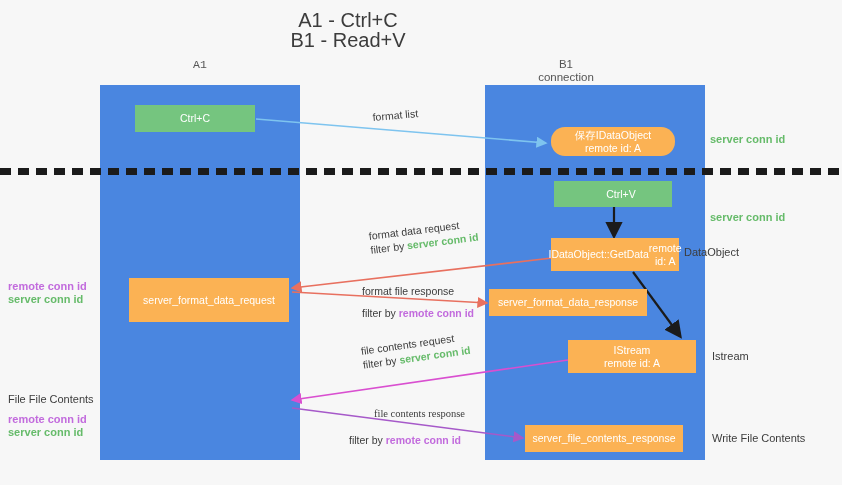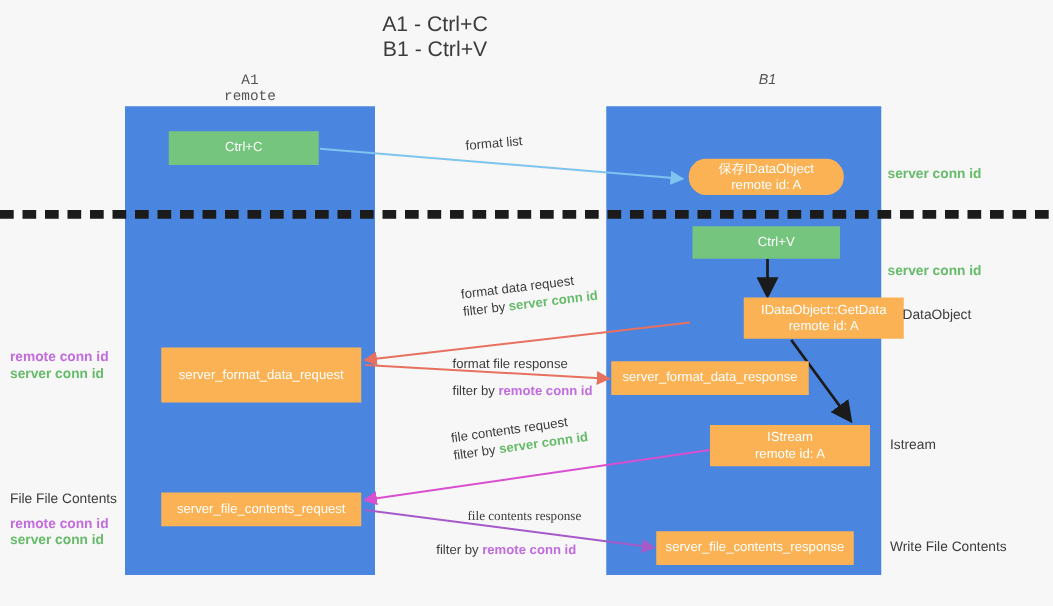--- a/index.html
+++ b/index.html
@@ -8,21 +8,21 @@
     background:#f7f7f7;
     font-family:"Liberation Sans","DejaVu Sans",sans-serif;
     color:#3c3c3c;
   }
   .stage{position:absolute;inset:0;}
   .abs{position:absolute;}
 
   
   .title{
     left:0;top:10px;width:696px;text-align:center;
-    font-size:17px;line-height:20px;color:#3c3c3c;
+    font-size:20px;line-height:20px;color:#3c3c3c;
   }
 
   
   .lane-head{
     text-align:center;font-size:11.5px;line-height:13px;color:#555;
   }
 
   
   .lane{background:#4a86e0;}
 
@@ -63,29 +63,29 @@
 
   svg.arrows{position:absolute;left:0;top:0;width:842px;height:485px;overflow:visible;}
 </style>
 </head>
 <body>
 
 <div class="stage">
 
   <div class="abs title">
     <div>A1 - Ctrl+C</div>
-    <div>B1 - Ctrl+V</div>
+    <div>B1 - Read+V</div>
   </div>
 
   <div class="abs lane-head" style="left:100px;top:58px;width:200px;font-family:Liberation Mono, monospace;">
     <div>A1</div>
-    <div>remote</div>
-  </div>
-  <div class="abs lane-head" style="left:504px;top:58px;width:220px;font-style:italic;">
+  </div>
+  <div class="abs lane-head" style="left:456px;top:58px;width:220px;">
     <div>B1</div>
+    <div>connection</div>
   </div>
 
   <div class="abs lane" style="left:100px;top:85px;width:200px;height:375px;"></div>
   <div class="abs lane" style="left:485px;top:85px;width:220px;height:375px;"></div>
 
   <svg class="arrows">
     <defs>
       <marker id="ah-blue" markerWidth="7" markerHeight="7" refX="6" refY="3.5" orient="auto">
         <path d="M0,0 L7,3.5 L0,7 z" fill="#7ec4ef"></path>
       </marker>
@@ -121,34 +121,31 @@
   <div class="abs dashed"></div>
 
   <div class="abs box green" style="left:135px;top:105px;width:120px;height:27px;">
     <span>Ctrl+C</span>
   </div>
 
   <div class="abs box orange" style="left:129px;top:278px;width:160px;height:44px;">
     <span>server_format_data_request</span>
   </div>
 
-  <div class="abs box orange" style="left:129px;top:394px;width:160px;height:27px;">
-    <span>server_file_contents_request</span>
-  </div>
 
   <div class="abs box orange" style="left:551px;top:127px;width:124px;height:29px;flex-direction:column;border-radius:14px;">
     <span>保存IDataObject</span>
     <span>remote id: A</span>
   </div>
 
   <div class="abs box green" style="left:554px;top:181px;width:118px;height:26px;padding-left:20px;">
     <span>Ctrl+V</span>
   </div>
 
-  <div class="abs box orange" style="left:551px;top:238px;width:128px;height:33px;flex-direction:column;margin-left:44px;">
+  <div class="abs box orange" style="left:551px;top:238px;width:128px;height:33px;flex-direction:row;">
     <span>IDataObject::GetData</span>
     <span>remote id: A</span>
   </div>
 
   <div class="abs box orange" style="left:568px;top:340px;width:128px;height:33px;flex-direction:column;">
     <span>IStream</span>
     <span>remote id: A</span>
   </div>
 
   <div class="abs box orange" style="left:525px;top:425px;width:158px;height:27px;">
@@ -188,21 +185,21 @@
     <div>file contents response</div>
   </div>
   <div class="abs cap" style="left:349px;top:433px;">
     <span>filter by </span><span class="p">remote conn id</span>
   </div>
 
   <div class="abs lbl green" style="left:710px;top:132px;">server conn id</div>
 
   <div class="abs lbl green" style="left:710px;top:210px;">server conn id</div>
 
-  <div class="abs lbl plain" style="left:722px;top:245px;">DataObject</div>
+  <div class="abs lbl plain" style="left:684px;top:245px;">DataObject</div>
 
   <div class="abs lbl plain" style="left:712px;top:349px;">Istream</div>
 
   <div class="abs lbl plain" style="left:712px;top:431px;">Write File Contents</div>
 
   <div class="abs lbl purple" style="left:8px;top:279px;">remote conn id</div>
   <div class="abs lbl green" style="left:8px;top:292px;">server conn id</div>
 
   <div class="abs lbl dark" style="left:8px;top:392px;">File File Contents</div>
   <div class="abs lbl purple" style="left:8px;top:412px;">remote conn id</div>

